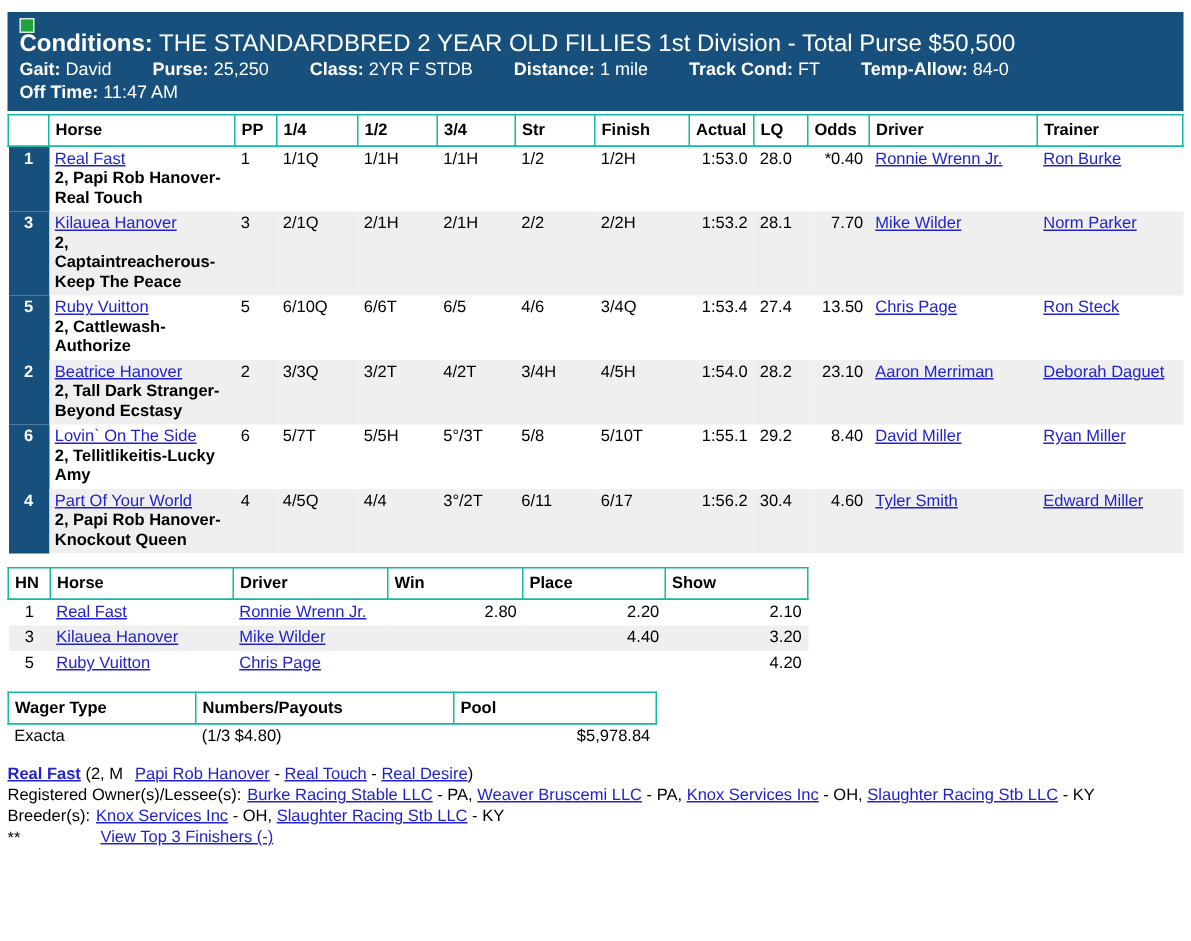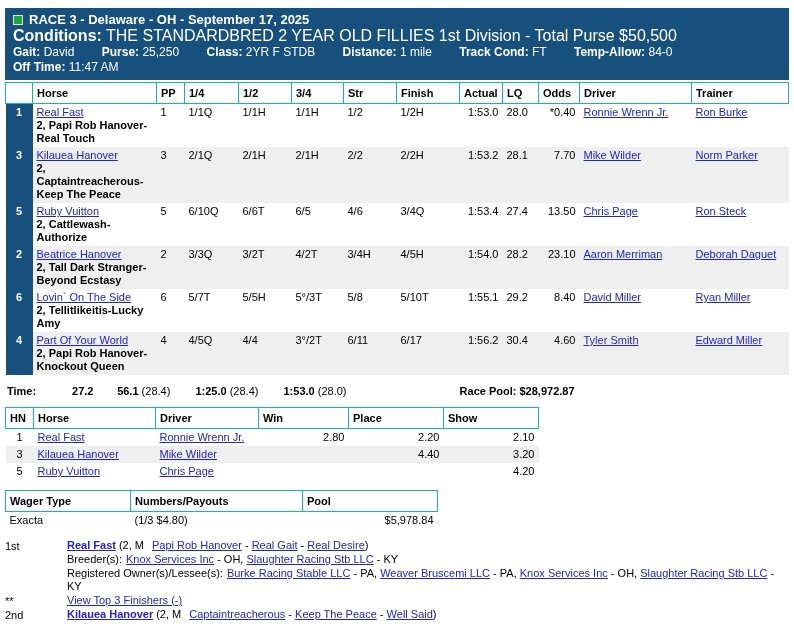--- a/index.html
+++ b/index.html
@@ -62,21 +62,20 @@
   .lbl-gap { margin-right:4px; }
 </style>
 </head>
 <body>
 
 <div class="page">
 
   <div class="race-header">
     <div class="rh-line1">
       <span class="green-sq"></span>
-      <span>RACE 3 - Delaware - OH - September 17, 2025</span>
     </div>
     <div class="rh-line2">
       <span class="blab">Conditions:</span>
       <span>THE STANDARDBRED 2 YEAR OLD FILLIES 1st Division - Total Purse $50,500</span>
     </div>
     <div class="rh-line3">
       <span class="fld"><span class="blab">Gait:</span> <span>David</span></span>
       <span class="fld"><span class="blab">Purse:</span> <span>25,250</span></span>
       <span class="fld"><span class="blab">Class:</span> <span>2YR F STDB</span></span>
       <span class="fld"><span class="blab">Distance:</span> <span>1 mile</span></span>
@@ -206,28 +205,20 @@
         <td>6/17</td>
         <td class="t-right">1:56.2</td>
         <td>30.4</td>
         <td class="t-right">4.60</td>
         <td><a class="lnk">Tyler Smith</a></td>
         <td><a class="lnk">Edward Miller</a></td>
       </tr>
     </tbody>
   </table>
 
-  <div class="time-line">
-    <span class="tl-label">Time:</span>
-    <span class="tl-t1">27.2</span>
-    <span class="tl-group"><span class="b">56.1</span> <span>(28.4)</span></span>
-    <span class="tl-group"><span class="b">1:25.0</span> <span>(28.4)</span></span>
-    <span class="tl-group"><span class="b">1:53.0</span> <span>(28.0)</span></span>
-    <span class="tl-pool">Race Pool: $28,972.87</span>
-  </div>
 
   <table class="grid payoff-table">
     <colgroup>
       <col style="width:28px">
         <col style="width:122px">
         <col style="width:103px">
       <col style="width:90px">
         <col style="width:95px">
         <col style="width:95px">
     </colgroup>
@@ -287,45 +278,35 @@
         <td>Exacta</td>
         <td>(1/3 $4.80)</td>
         <td class="t-right">$5,978.84</td>
       </tr>
     </tbody>
   </table>
 
   <div class="finishers">
 
     <div class="fin-row">
-      <div class="fin-pos">1st</div>
       <div class="fin-content">
         <div class="fin-line">
-          <a class="blnk">Real Fast</a><span class="fname-gap">(2, M</span><a class="lnk sire-gap">Papi Rob Hanover</a><span> - </span><a class="lnk">Real Gait</a><span> - </span><a class="lnk">Real Desire</a><span>)</span>
+          <a class="blnk">Real Fast</a><span class="fname-gap">(2, M</span><a class="lnk sire-gap">Papi Rob Hanover</a><span> - </span><a class="lnk">Real Touch</a><span> - </span><a class="lnk">Real Desire</a><span>)</span>
+        </div>
+        <div class="fin-line">
+          <span class="lbl-gap">Registered Owner(s)/Lessee(s):</span><a class="lnk">Burke Racing Stable LLC</a><span> - PA, </span><a class="lnk">Weaver Bruscemi LLC</a><span> - PA, </span><a class="lnk">Knox Services Inc</a><span> - OH, </span><a class="lnk">Slaughter Racing Stb LLC</a><span> - KY</span>
         </div>
         <div class="fin-line">
           <span class="lbl-gap">Breeder(s):</span><a class="lnk">Knox Services Inc</a><span> - OH, </span><a class="lnk">Slaughter Racing Stb LLC</a><span> - KY</span>
-        </div>
-        <div class="fin-line">
-          <span class="lbl-gap">Registered Owner(s)/Lessee(s):</span><a class="lnk">Burke Racing Stable LLC</a><span> - PA, </span><a class="lnk">Weaver Bruscemi LLC</a><span> - PA, </span><a class="lnk">Knox Services Inc</a><span> - OH, </span><a class="lnk">Slaughter Racing Stb LLC</a><span> - KY</span>
         </div>
       </div>
     </div>
 
     <div class="fin-row">
       <div class="fin-pos">**</div>
       <div class="fin-content">
           <div class="fin-line"><a class="lnk">View Top 3 Finishers (-)</a></div>
         </div>
     </div>
 
-    <div class="fin-row">
-      <div class="fin-pos">2nd</div>
-      <div class="fin-content">
-        <div class="fin-line">
-          <a class="blnk">Kilauea Hanover</a><span class="fname-gap">(2, M</span><a class="lnk sire-gap">Captaintreacherous</a><span> - </span><a class="lnk">Keep The Peace</a><span> - </span><a class="lnk">Well Said</a><span>)</span>
-        </div>
-
-      </div>
-    </div>
 
   </div>
 </div>
 
 </body></html>

